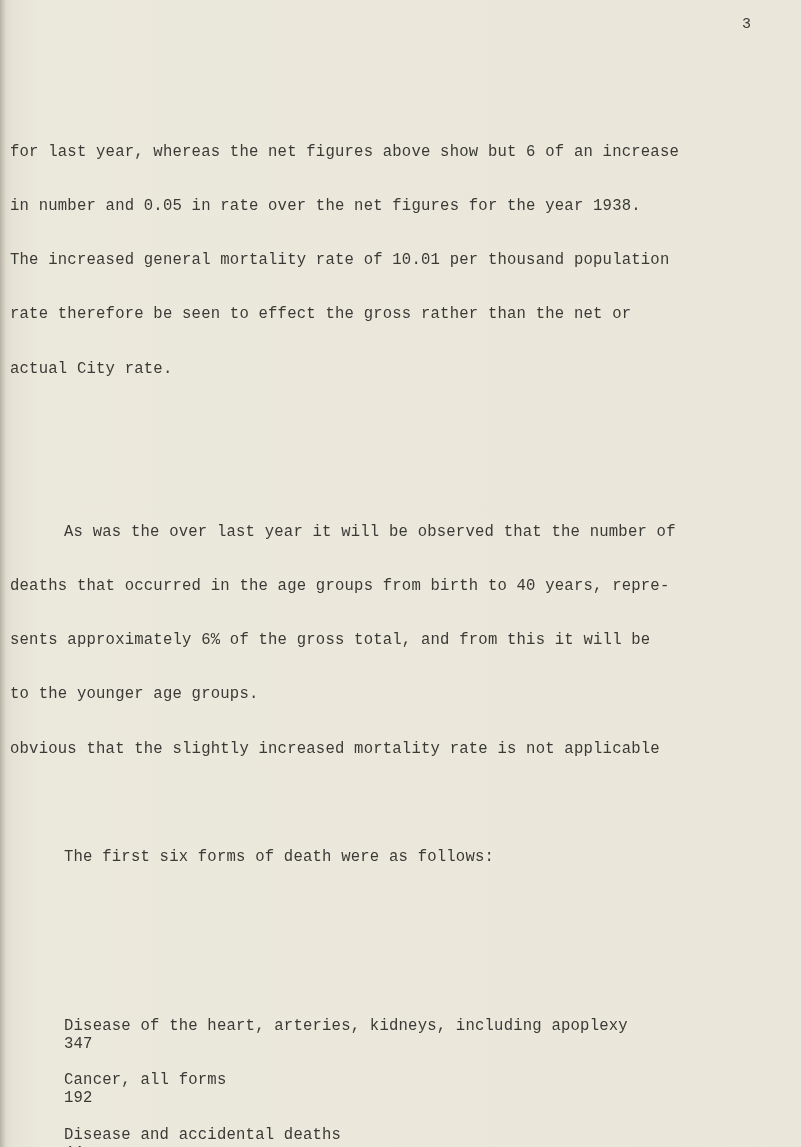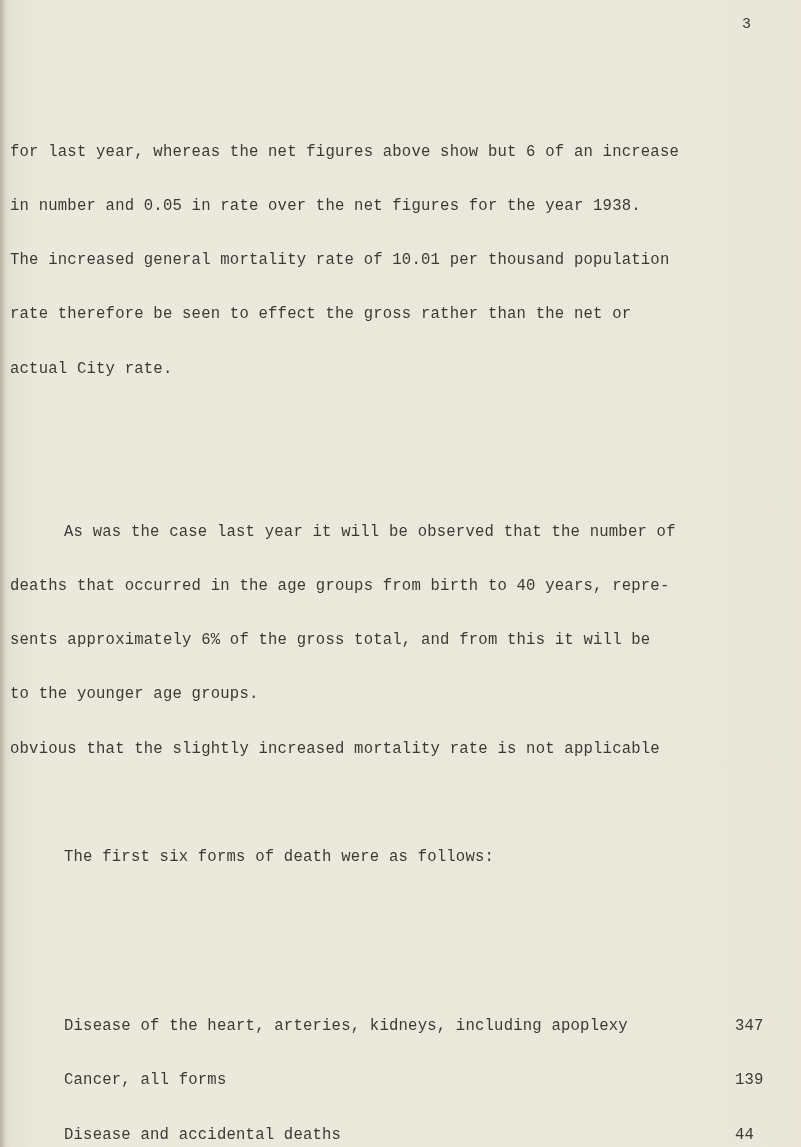--- a/index.html
+++ b/index.html
@@ -49,20 +49,21 @@
 
     .causes {
       display: block;
     }
     .cause-row {
       display: flex;
       width: 715px;
       height: 18.1px;
       padding-left: 54px;
       box-sizing: content-box;
+      flex-direction: column;
     }
     .cause-label { flex: 1; }
     .cause-value {
       width: 44px;
       text-align: left;
     }
     .binding-shadow {
       position: absolute;
       left: 0;
       top: 0;
@@ -85,39 +86,39 @@
     <div>
       <span class="line">for last year, whereas the net figures above show but 6 of an increase</span>
       <span class="line">in number and 0.05 in rate over the net figures for the year 1938.</span>
       <span class="line">The increased general mortality rate of 10.01 per thousand population</span>
       <span class="line">rate therefore be seen to effect the gross rather than the net or</span>
       <span class="line">actual City rate.</span>
     </div>
 
     
     <div>
-      <span class="line indent">As was the case last year it will be observed that the number of</span>
+      <span class="line indent">As was the over last year it will be observed that the number of</span>
       <span class="line">deaths that occurred in the age groups from birth to 40 years, repre-</span>
       <span class="line">sents approximately 6% of the gross total, and from this it will be</span>
       <span class="line">to the younger age groups.</span>
       <span class="line">obvious that the slightly increased mortality rate is not applicable</span>
     </div>
 
     <span class="line indent">The first six forms of death were as follows:</span>
     <span class="gap-small"></span>
 
     
     <div class="causes">
       <div class="cause-row">
         <span class="cause-label">Disease of the heart, arteries, kidneys, including apoplexy</span>
         <span class="cause-value">347</span>
       </div>
       <div class="cause-row">
         <span class="cause-label">Cancer, all forms</span>
-        <span class="cause-value">139</span>
+        <span class="cause-value">192</span>
       </div>
       <div class="cause-row">
         <span class="cause-label">Disease and accidental deaths</span>
         <span class="cause-value">44</span>
       </div>
       
       
       
       
     </div>

